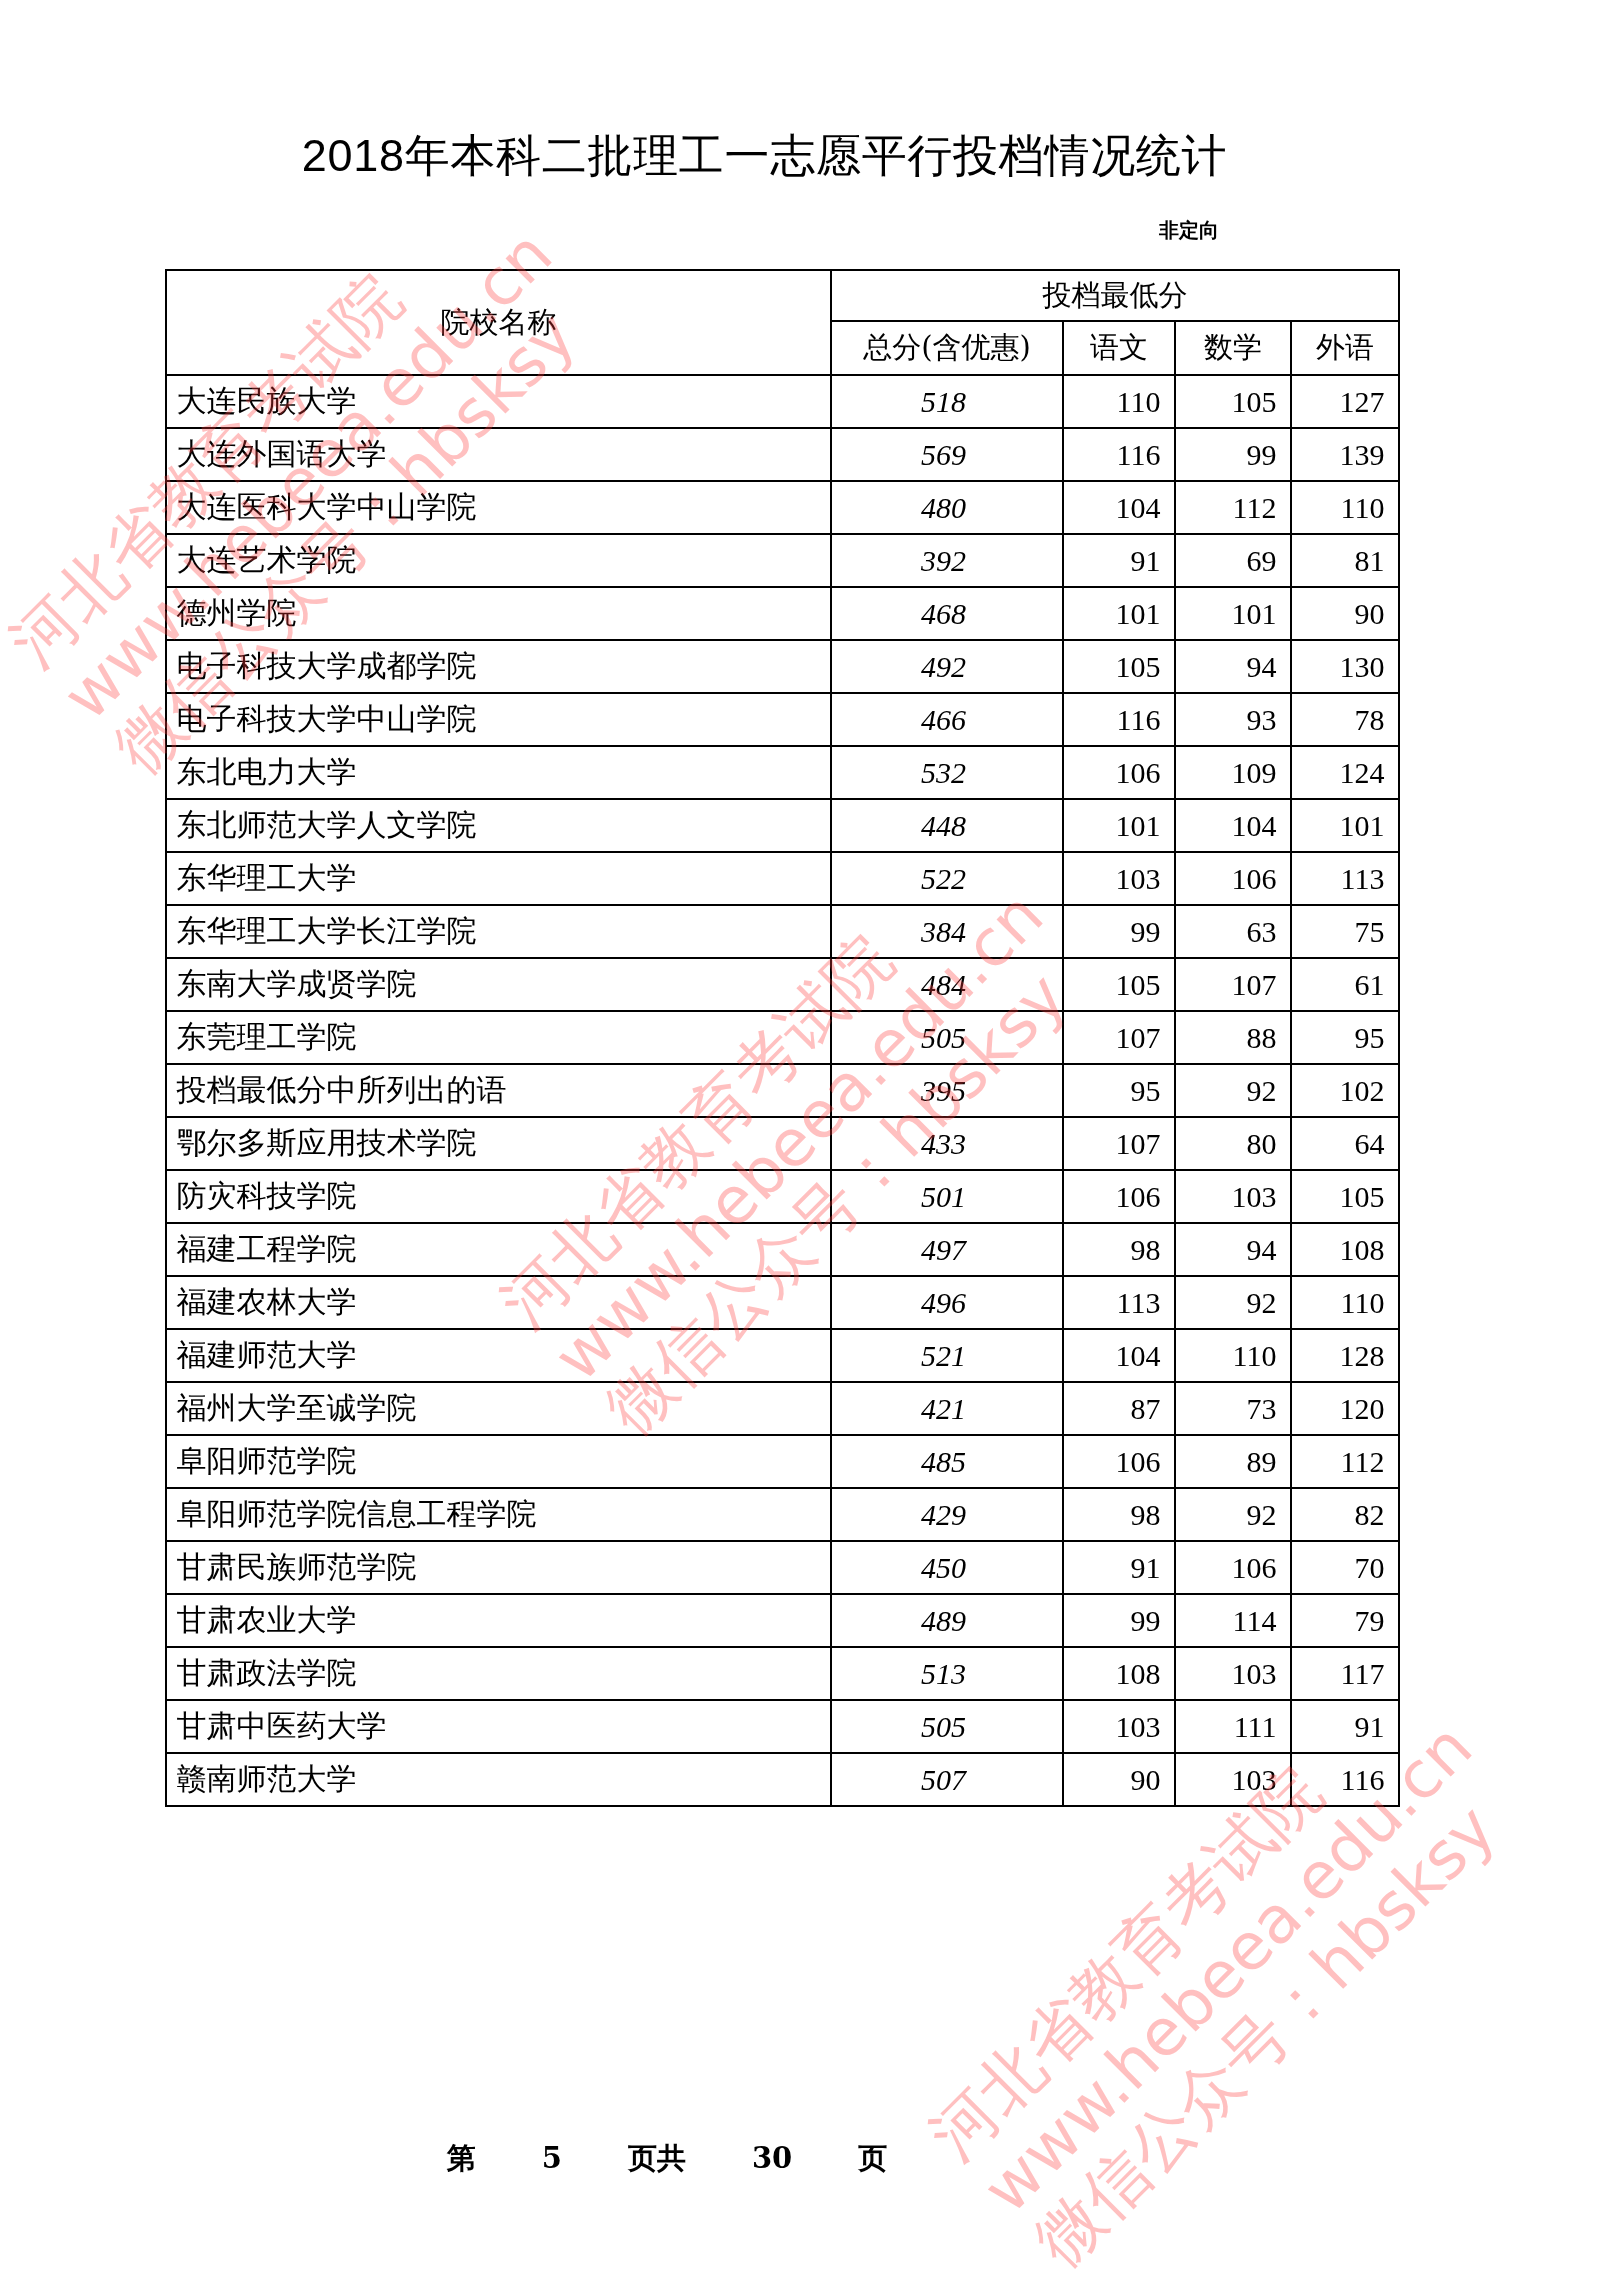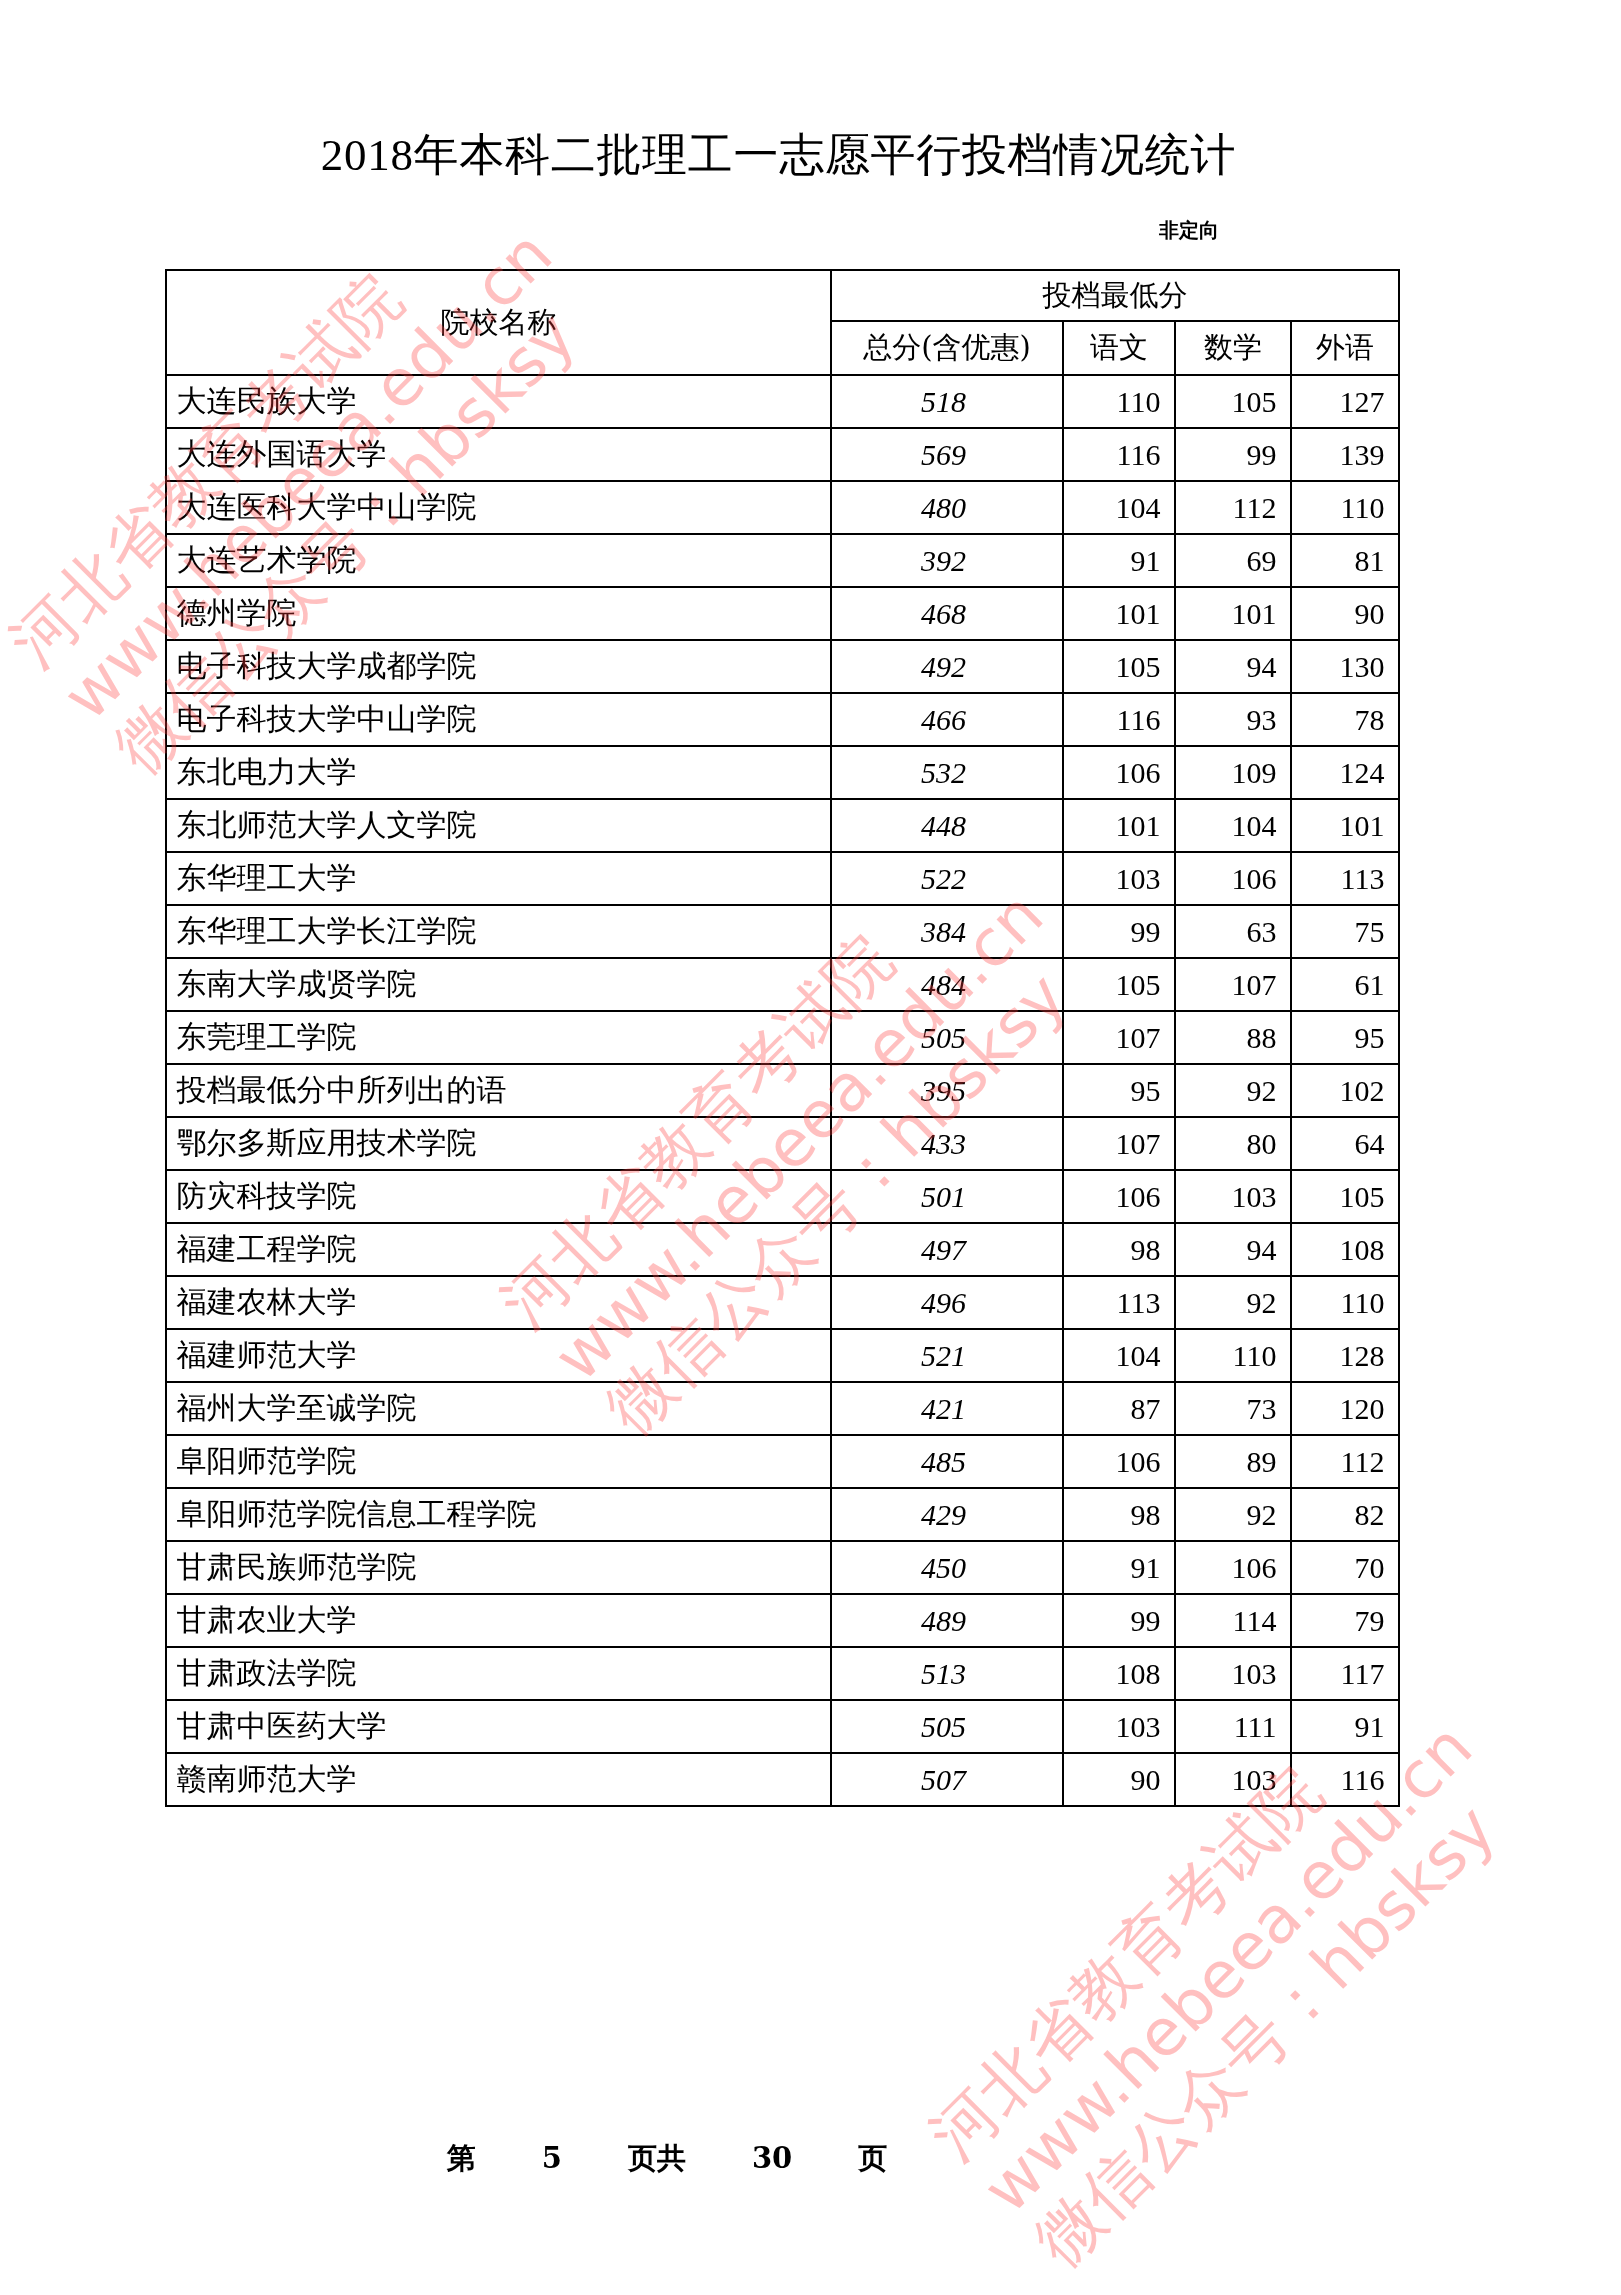--- a/index.html
+++ b/index.html
@@ -3,22 +3,21 @@
 <meta charset="utf-8">
 <style>
   html, body { margin: 0; padding: 0; background: #ffffff; }
   body {
     width: 1622px; height: 2295px; position: relative; overflow: hidden;
     font-family: "DejaVu Serif", "Liberation Serif", serif; color: #000;
   }
   .title {
     position: absolute; left: 0; top: 128px; width: 1529px; text-align: center;
     font-size: 45px; line-height: 55px; letter-spacing: 0.7px;
-    font-family: Liberation Serif, serif;
-    margin-left: 14px;
+    font-family: Liberation Sans, sans-serif;
   }
   .subtitle {
     position: absolute; left: 1159px; top: 213px; width: 136px;
     font-size: 20px; line-height: 34px; font-weight: bold;
     font-family: "DejaVu Sans", "Liberation Sans", sans-serif;
   }
   table.data {
     position: absolute; left: 165px; top: 269px; width: 1233px;
     border-collapse: collapse; table-layout: fixed;
   }

